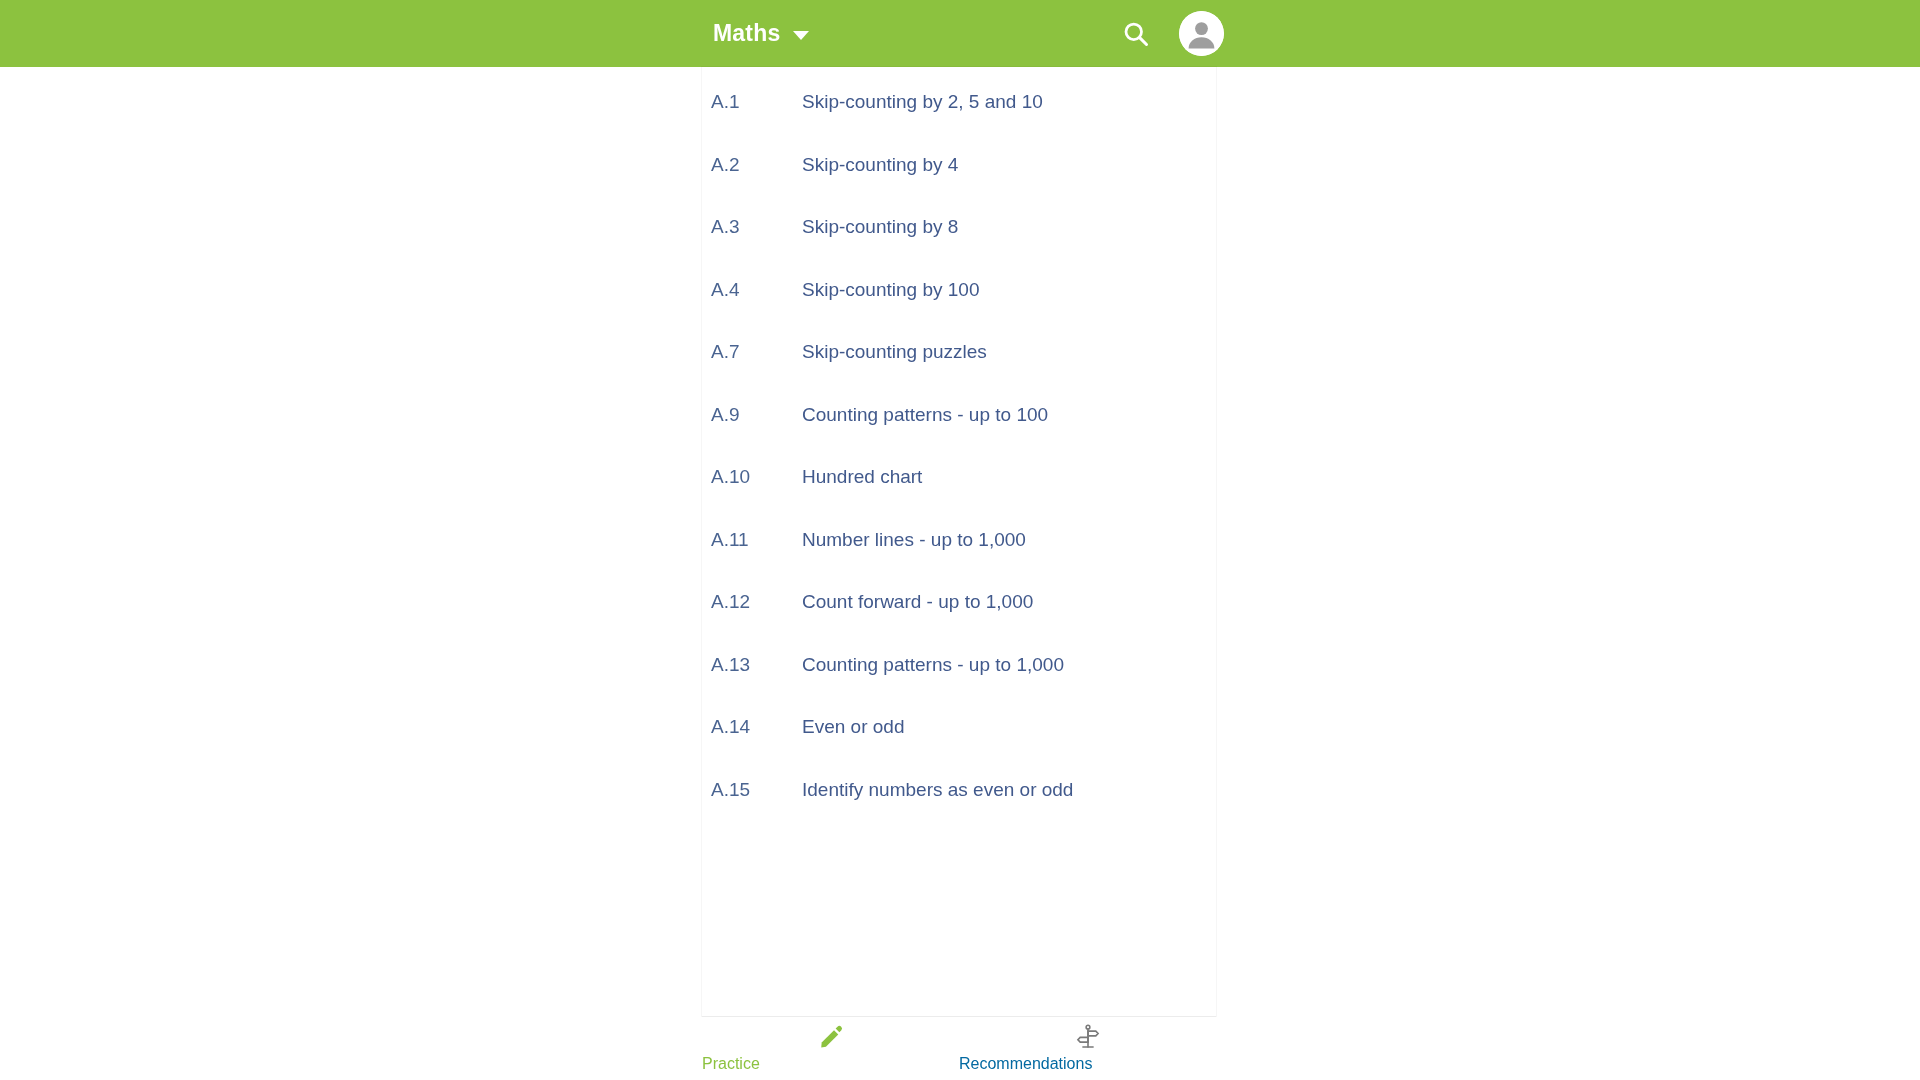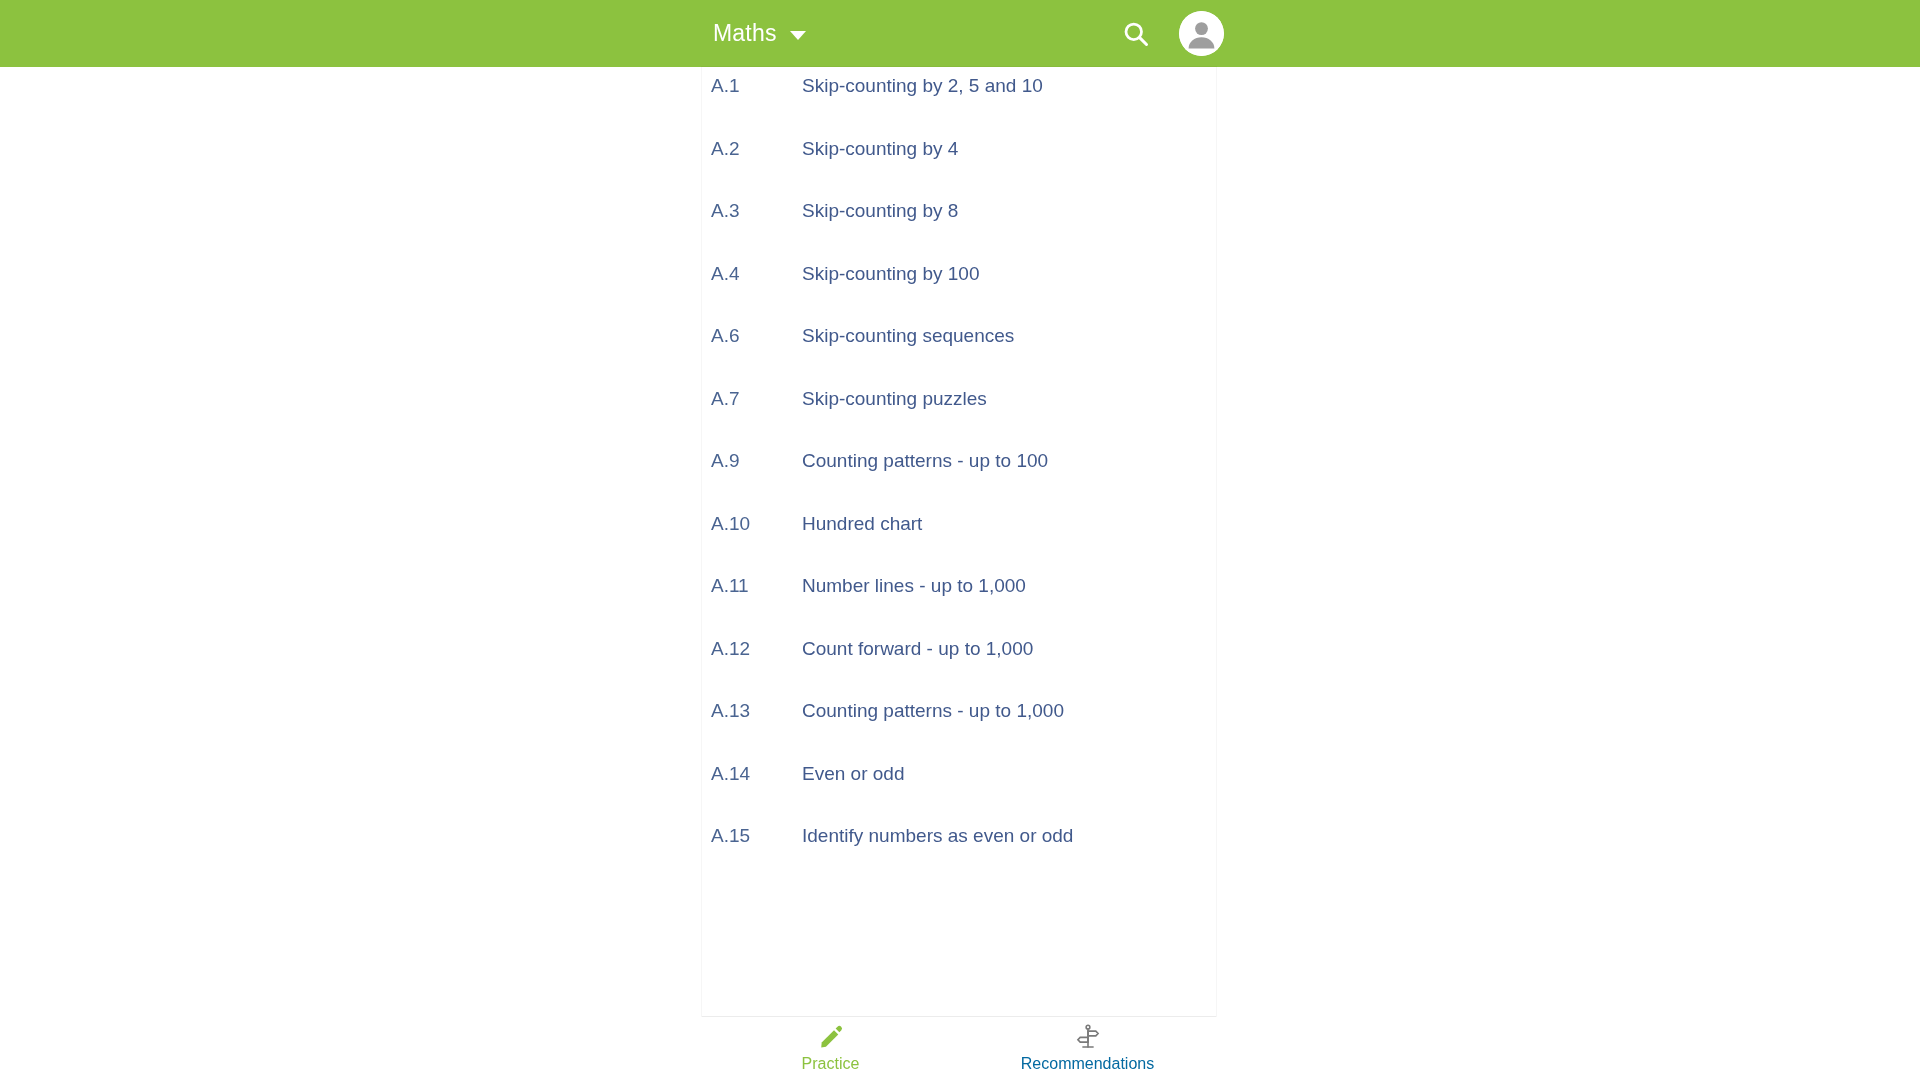--- a/index.html
+++ b/index.html
@@ -48,21 +48,21 @@
     display: flex;
     align-items: center;
     gap: 13px;
     cursor: pointer;
     padding: 0 6px;
   }
 
   .subject-title {
     color: #ffffff;
     font-size: 23px;
-    font-weight: normal;
+    font-weight: bold;
     letter-spacing: 0.2px;
     line-height: 1;
   }
 
   .caret-down {
     width: 0;
     height: 0;
     border-left: 8px solid transparent;
     border-right: 8px solid transparent;
     border-top: 9px solid #ffffff;
@@ -135,41 +135,41 @@
     font-size: 19px;
     line-height: 1;
     white-space: nowrap;
   }
 
   .skill-title {
     color: #41598c;
     font-size: 19px;
     line-height: 1;
     white-space: nowrap;
+    margin-top: 16px;
   }
 
   
   .bottom-nav {
     position: absolute;
     top: 1016px;
     left: 702px;
     width: 514px;
     height: 64px;
     background: #ffffff;
     border-top: 1px solid #ececec;
     display: flex;
     align-items: flex-start;
     padding-top: 6px;
   }
 
   .nav-item {
     flex: 1 1 0;
     display: flex;
     flex-direction: column;
-    align-items: center;
     gap: 5px;
     cursor: pointer;
   }
 
   .nav-icon {
     height: 28px;
     display: flex;
     align-items: center;
     justify-content: center;
   }
@@ -226,24 +226,20 @@
           <span class="skill-code">A.2</span>
           <span class="skill-title">Skip-counting by 4</span>
         </li>
         <li class="skill-row">
           <span class="skill-code">A.3</span>
           <span class="skill-title">Skip-counting by 8</span>
         </li>
         <li class="skill-row">
           <span class="skill-code">A.4</span>
           <span class="skill-title">Skip-counting by 100</span>
-        </li>
-        <li class="skill-row">
-          <span class="skill-code">A.6</span>
-          <span class="skill-title">Skip-counting sequences</span>
         </li>
         <li class="skill-row">
           <span class="skill-code">A.7</span>
           <span class="skill-title">Skip-counting puzzles</span>
         </li>
         <li class="skill-row">
           <span class="skill-code">A.9</span>
           <span class="skill-title">Counting patterns - up to 100</span>
         </li>
         <li class="skill-row">

